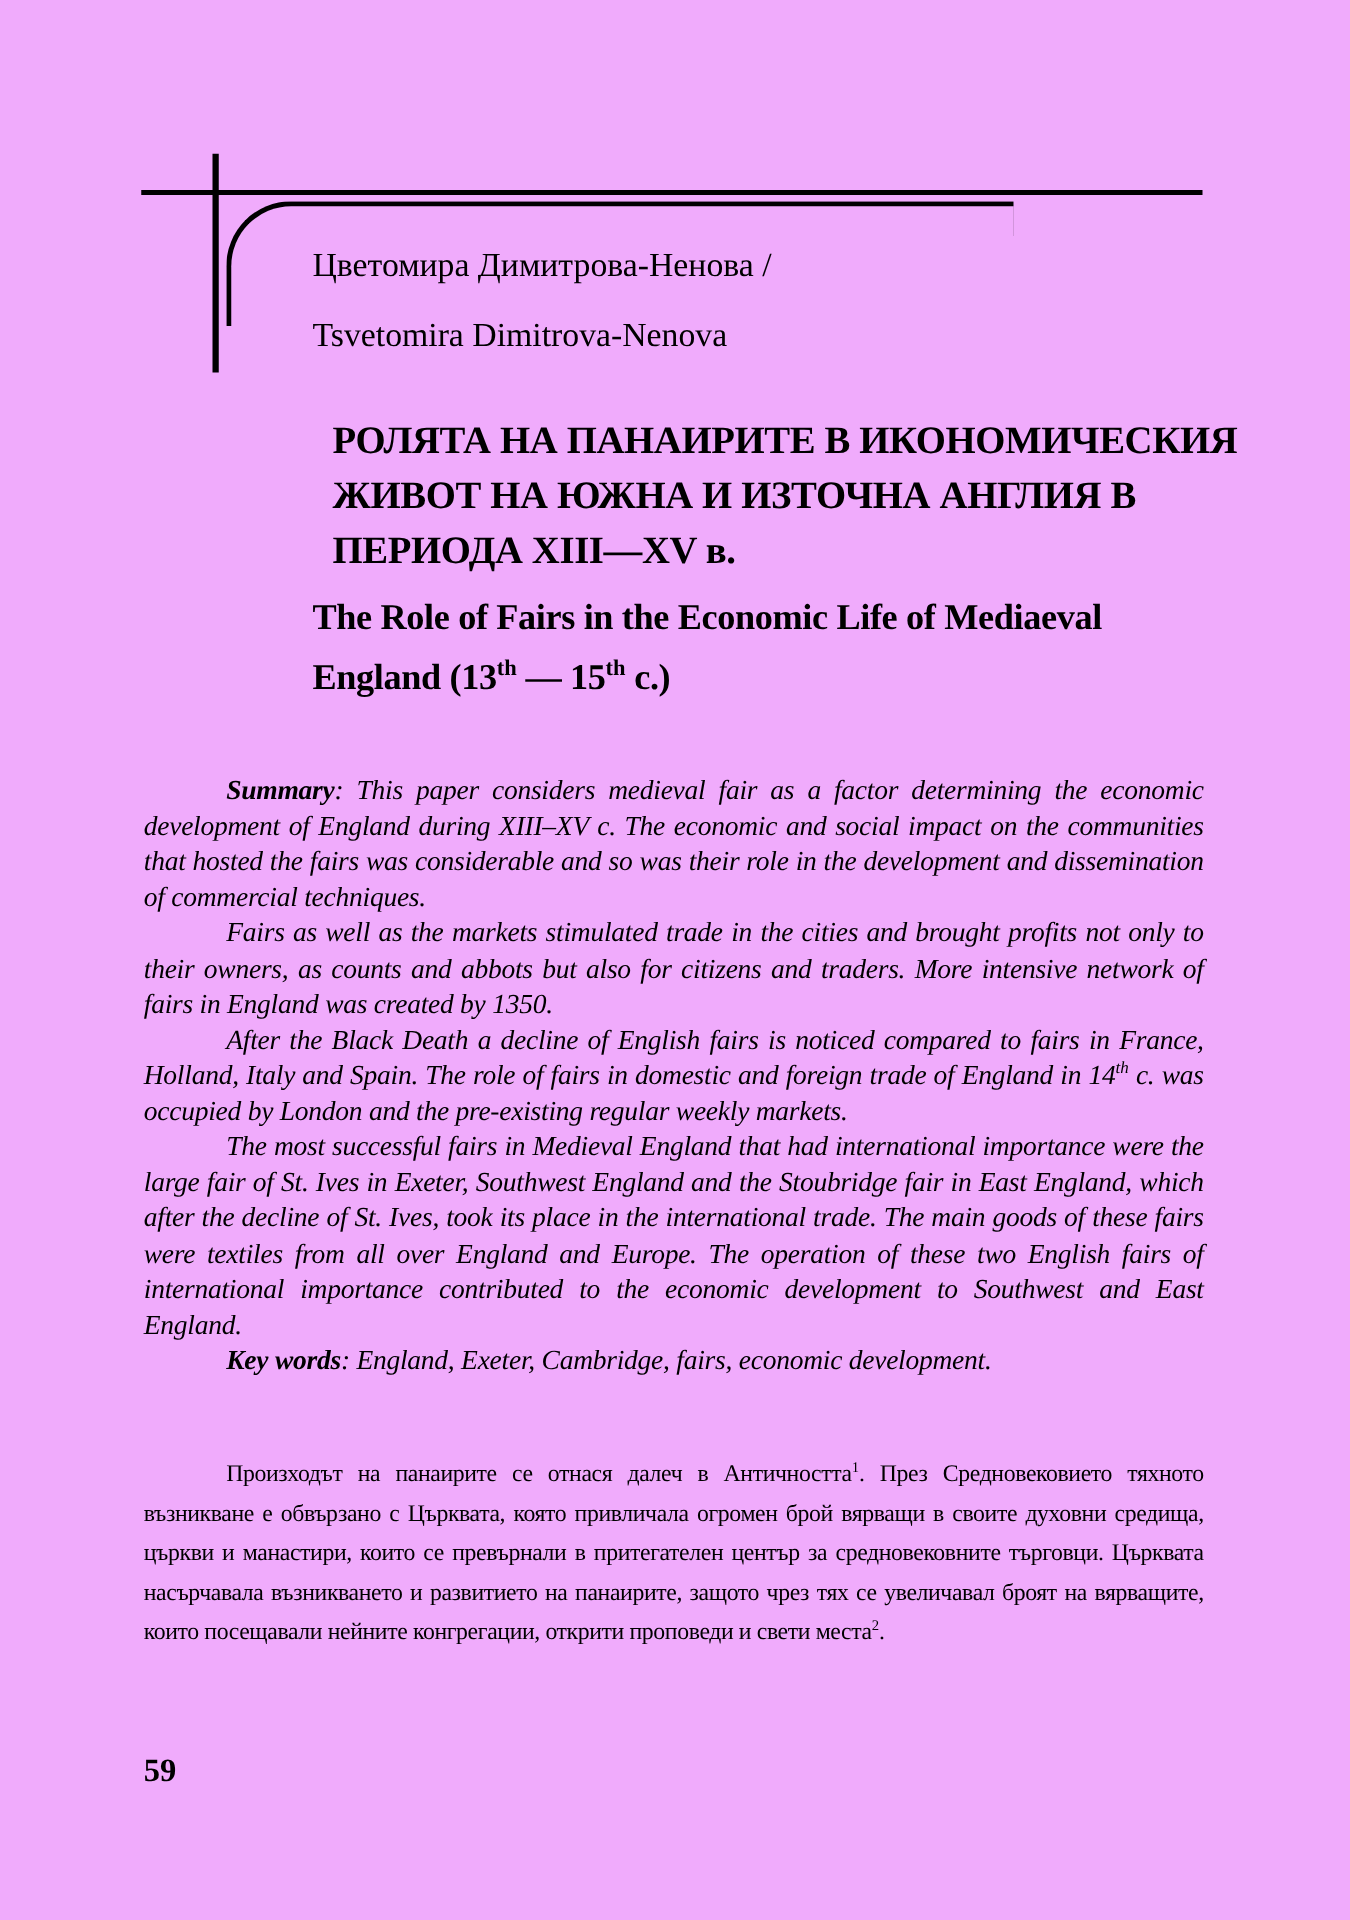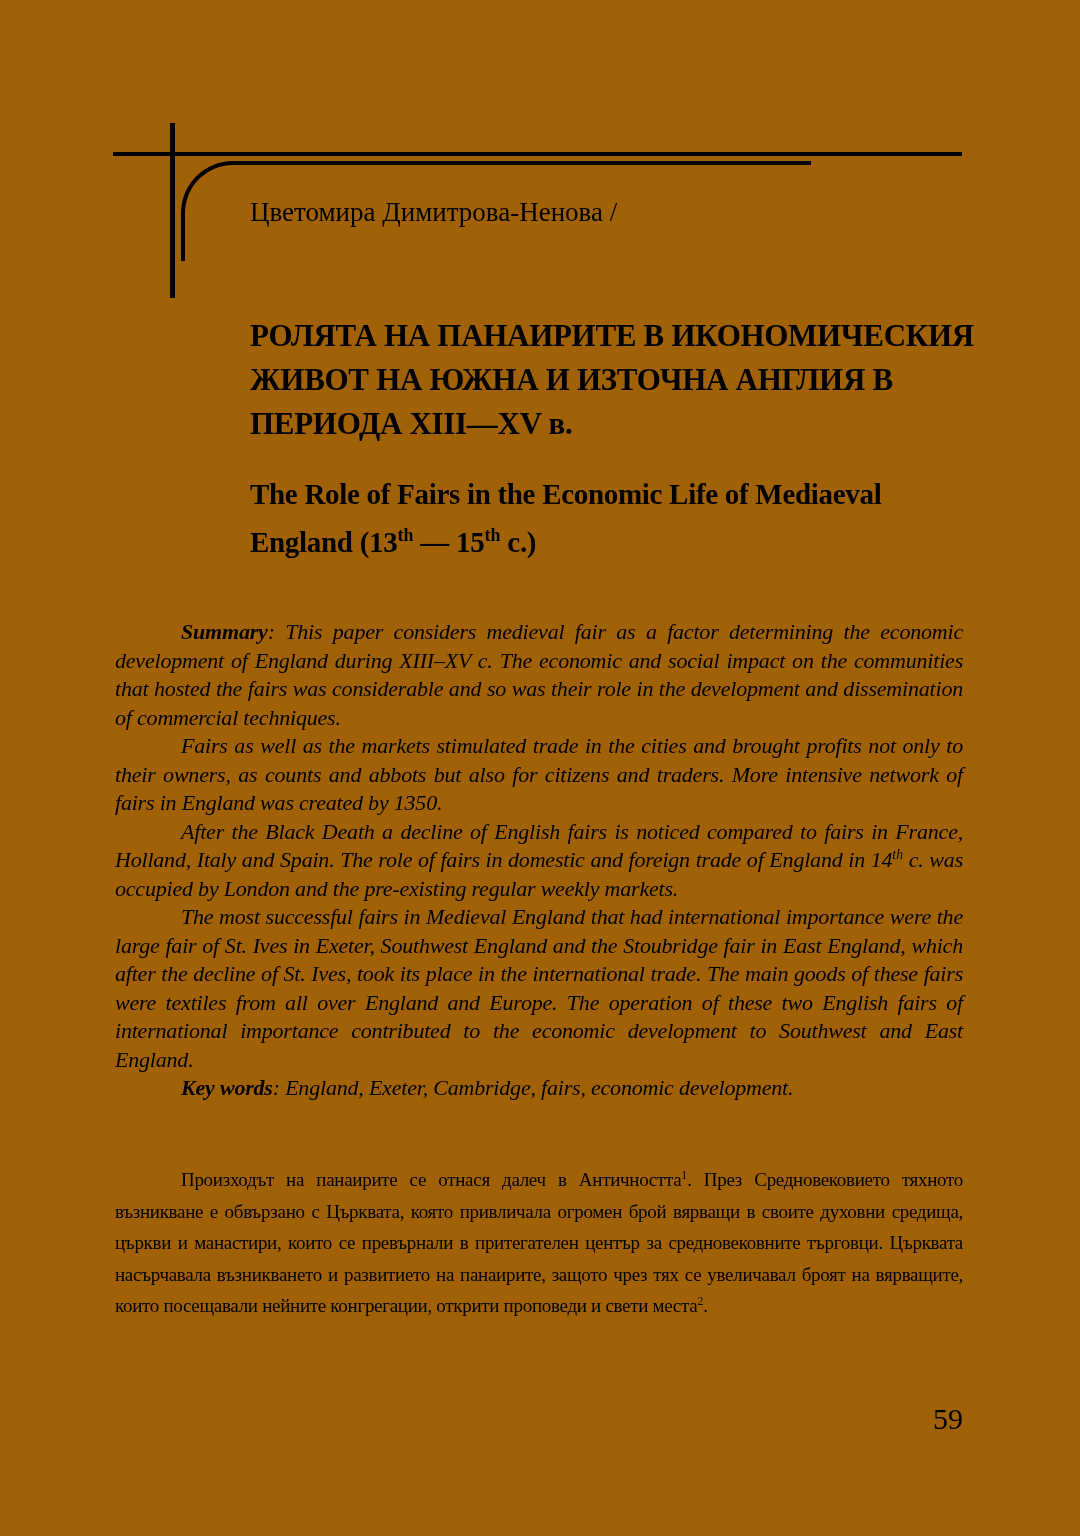--- a/index.html
+++ b/index.html
@@ -5,21 +5,21 @@
   html, body {
     margin: 0;
     padding: 0;
     background: #e8e8e8;
   }
   .page {
     position: relative;
     width: 1080px;
     height: 1536px;
     margin: 0 auto;
-    background: #a16207;
+    background: #f0abfc;
     color: #000000;
     font-family: "Liberation Serif", "DejaVu Serif", serif;
     overflow: hidden;
   }
 
   
   .rule-h {
     position: absolute;
     left: 113px;
     top: 152px;
@@ -120,38 +120,40 @@
     vertical-align: super;
     letter-spacing: 0;
   }
 
   
   .footer {
     position: absolute;
     left: 115px;
     top: 1402px;
     width: 848px;
-    text-align: right;
-    font-size: 30px;
+    text-align: left;
+    font-size: 26px;
+    font-weight: bold;
   }
 </style>
 </head>
 <body>
 
 <div class="page">
 
   <div class="rule-h"></div>
   <div class="rule-v"></div>
   <div class="bracket"></div>
 
   <div class="authors">
     <p class="author-line">Цветомира Димитрова-Ненова /</p>
+    <p class="author-line">Tsvetomira Dimitrova-Nenova</p>
   </div>
 
-  <h1 class="title-bg" style="margin:0;">
+  <h1 class="title-bg" style="margin:16px;">
     <div class="title-line">РОЛЯТА НА ПАНАИРИТЕ В ИКОНОМИЧЕСКИЯ</div>
     <div class="title-line">ЖИВОТ НА ЮЖНА И ИЗТОЧНА АНГЛИЯ В</div>
     <div class="title-line">ПЕРИОДА XIII—XV в.</div>
   </h1>
 
   <h2 class="title-en" style="margin:0;">
     <div class="title-line">The Role of Fairs in the Economic Life of Mediaeval</div>
     <div class="title-line"><span>England (13</span><sup class="sup">th</sup><span> — 15</span><sup class="sup">th</sup><span> c.)</span></div>
   </h2>
 

